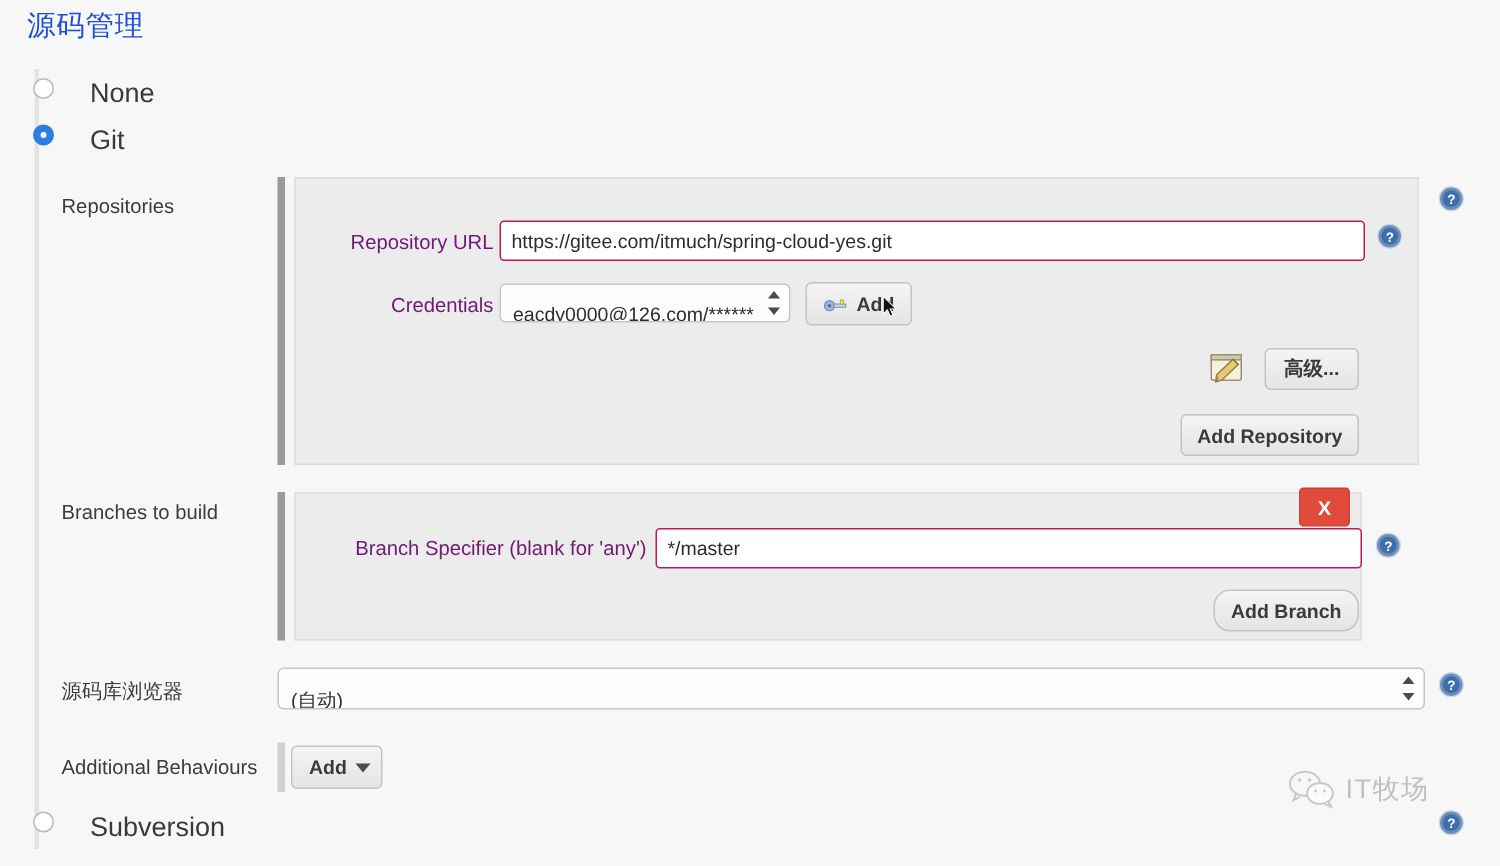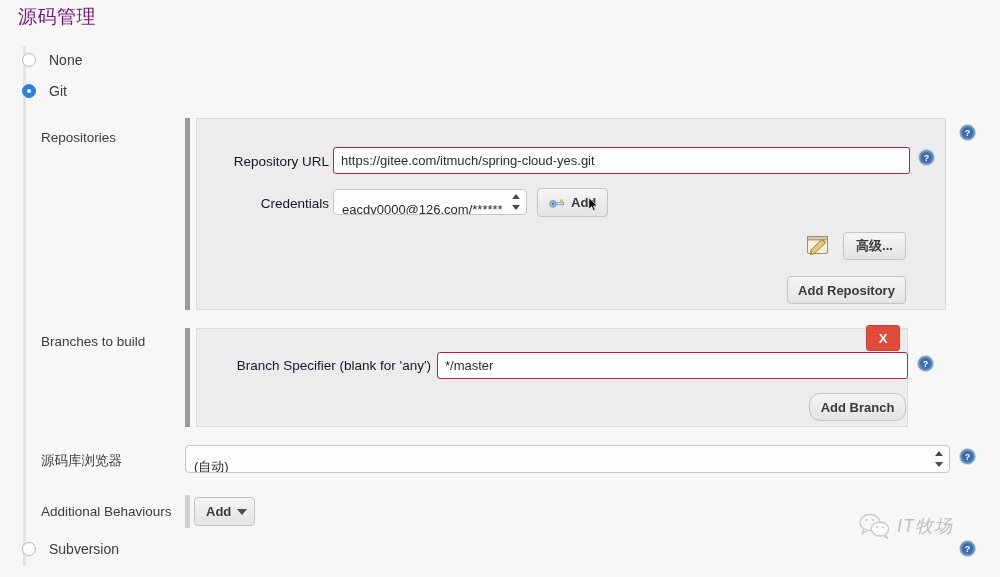--- a/index.html
+++ b/index.html
@@ -16,39 +16,38 @@
     position: relative;
     width: 1000px; height: 577px;
     background: #f7f7f7;
   }
 
   
   .page-title {
     position: absolute;
     left: 18px; top: 4px;
     font-size: 19px;
-    color: #701a75;
+    color: #1d4ed8;
     letter-spacing: 0.5px;
   }
 
   
   .rail {
     position: absolute;
     left: 23px; top: 46px;
     width: 3px; height: 520px;
     background: #e3e3e3;
   }
 
   
   .radio-row {
     position: absolute;
     display: flex;
-    align-items: center;
-    gap: 13px;
-    font-size: 14px;
+    gap: 24px;
+    font-size: 18px;
     color: #3a3a3a;
   }
   .radio {
     width: 14px; height: 14px;
     border-radius: 50%;
     border: 1px solid #b9b9b9;
     background: #fff;
     display: inline-block;
     position: relative;
     flex: none;
@@ -83,21 +82,21 @@
     position: absolute;
     font-size: 13.5px;
     color: #3c3c3c;
     white-space: nowrap;
   }
 
   
   .form-label {
     position: absolute;
     font-size: 13.5px;
-    color: #0f172a;
+    color: #701a75;
     white-space: nowrap;
     text-align: right;
   }
   .text-input {
     position: absolute;
     height: 27px;
     background: #fff;
     border: 1px solid #be185d;
     border-radius: 3px;
     font-size: 13px;
@@ -197,21 +196,20 @@
     position: absolute;
     display: flex;
     align-items: center;
     gap: 5px;
     opacity: 0.5;
   }
   .watermark .wm-text {
     font-size: 18px;
     color: #8a8a8a;
     letter-spacing: 1px;
-    font-style: italic;
   }
 </style>
 </head>
 <body>
 
 <div id="page">
 
   <div class="page-title">源码管理</div>
 
   <div class="rail"></div>

